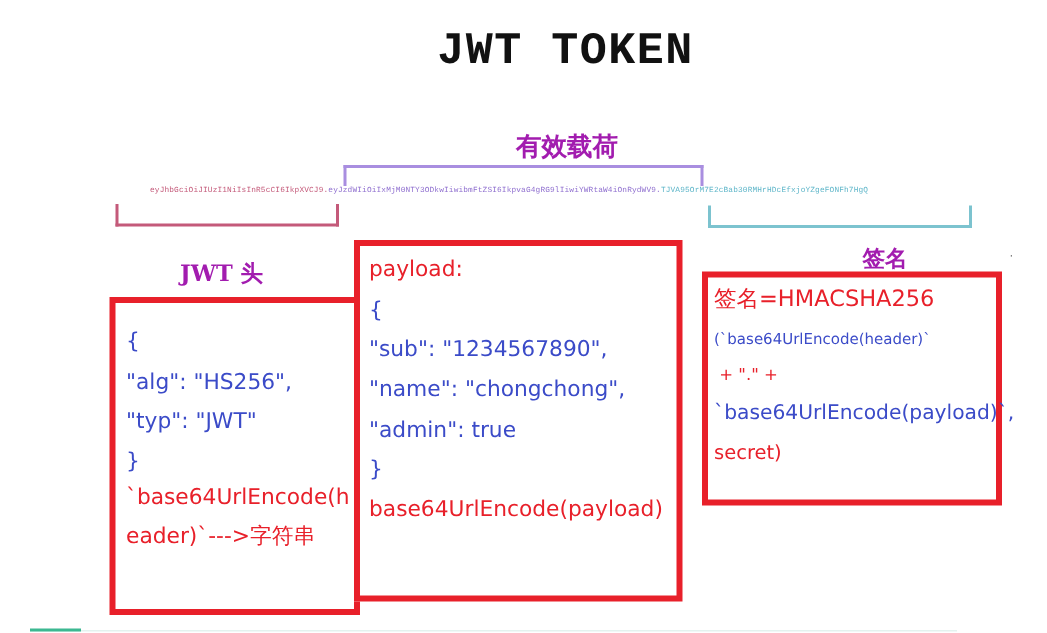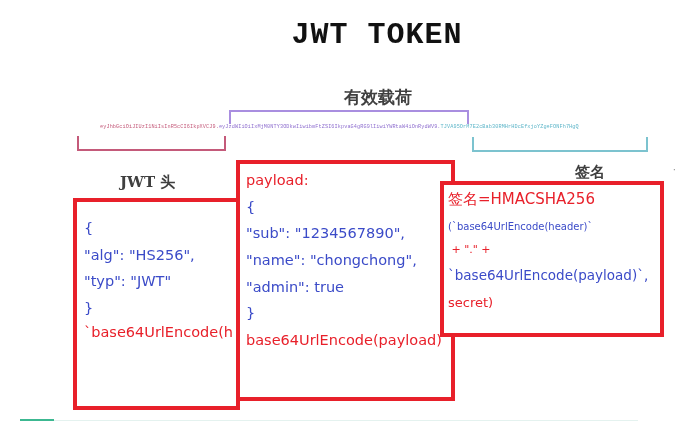--- a/index.html
+++ b/index.html
@@ -1,19 +1,19 @@
 <!DOCTYPE html>
 <html><head>
 <meta charset="utf-8">
 <style>
   html, body { margin: 0; padding: 0; background: #ffffff; }
   body { width: 698px; height: 422px; position: relative; overflow: hidden; font-family: "DejaVu Sans", "Liberation Sans", sans-serif; }
   .abs { position: absolute; padding-left: 28px; }
   .title { left: 0; width: 698px; top: 18px; text-align: center; font-family: "Liberation Mono", "DejaVu Sans Mono", monospace; font-weight: bold; font-size: 30px; color: #111; letter-spacing: 1px; }
-  .serif-label { font-family: "DejaVu Serif", "Liberation Serif", serif; font-weight: bold; color: #404040; }
+  .serif-label { font-family: "DejaVu Serif", "Liberation Serif", serif; font-weight: bold; color: #a21caf; }
   .payload-label { left: 316px; top: 86px; font-size: 17px; }
   .token { left: 72px; top: 124px; font-family: "Liberation Mono", "DejaVu Sans Mono", monospace; font-size: 5.2px; white-space: nowrap; letter-spacing: 0.1px; filter: blur(0.35px); }
   .tok-h { color: #c45a7a; }
   .tok-p { color: #8f6fcf; }
   .tok-s { color: #5fb6c9; }
   .bracket { position: absolute; }
   .br-down { border: 2px solid; border-top: none; }
   .br-up { border: 2px solid; border-bottom: none; }
   .hdr-label { left: 92px; top: 173px; font-size: 15px; }
   .sig-label { left: 547px; top: 163px; font-size: 15px; }
@@ -46,33 +46,34 @@
 <div class="abs serif-label hdr-label">JWT 头</div>
 <div class="abs serif-label sig-label">签名</div>
 <div class="abs dot">·</div>
 
 <div class="box" style="left:73px; top:198px; width:167px; height:212px; padding:9px 0 0 7px;">
   <div class="ln blue" style="margin-top:6px;">{</div>
   <div class="ln blue" style="margin-top:3px;">"alg": "HS256",</div>
   <div class="ln blue" style="margin-top:3px;">"typ": "JWT"</div>
   <div class="ln blue" style="margin-top:3px;">}</div>
   <div class="ln red" style="margin-top:0px;">`base64UrlEncode(h</div>
+  <div class="ln red" style="margin-top:3px;">eader)`---&gt;字符串</div>
 </div>
 
 <div class="box" style="left:236px; top:160px; width:219px; height:241px; padding:5px 0 0 6px;">
   <div class="ln red">payload:</div>
   <div class="ln blue" style="margin-top:3px;">{</div>
   <div class="ln blue" style="margin-top:3px;">"sub": "1234567890",</div>
   <div class="ln blue" style="margin-top:3px;">"name": "chongchong",</div>
   <div class="ln blue" style="margin-top:3px;">"admin": true</div>
   <div class="ln blue" style="margin-top:3px;">}</div>
   <div class="ln red" style="margin-top:3px;">base64UrlEncode(payload)</div>
 </div>
 
-<div class="box" style="left:440px; top:181px; width:224px; height:156px; padding:3px 0 0 4px;">
+<div class="box" style="left:468px; top:181px; width:200px; height:156px; padding:3px 0 0 4px;">
   <div class="ln red" style="font-size:15px;">签名=HMACSHA256</div>
   <div class="ln blue" style="margin-top:3px; font-size:10px;">(`base64UrlEncode(header)`</div>
   <div class="ln small-red" style="margin-top:0px; white-space:pre;"> + "." +</div>
   <div class="ln blue" style="margin-top:2px; font-size:13.5px;">`base64UrlEncode(payload)`,</div>
   <div class="ln red" style="margin-top:3px; font-size:13px;">secret)</div>
 </div>
 
 <div class="abs bottom-line"></div>
 <div class="abs bottom-mark"></div>
 

